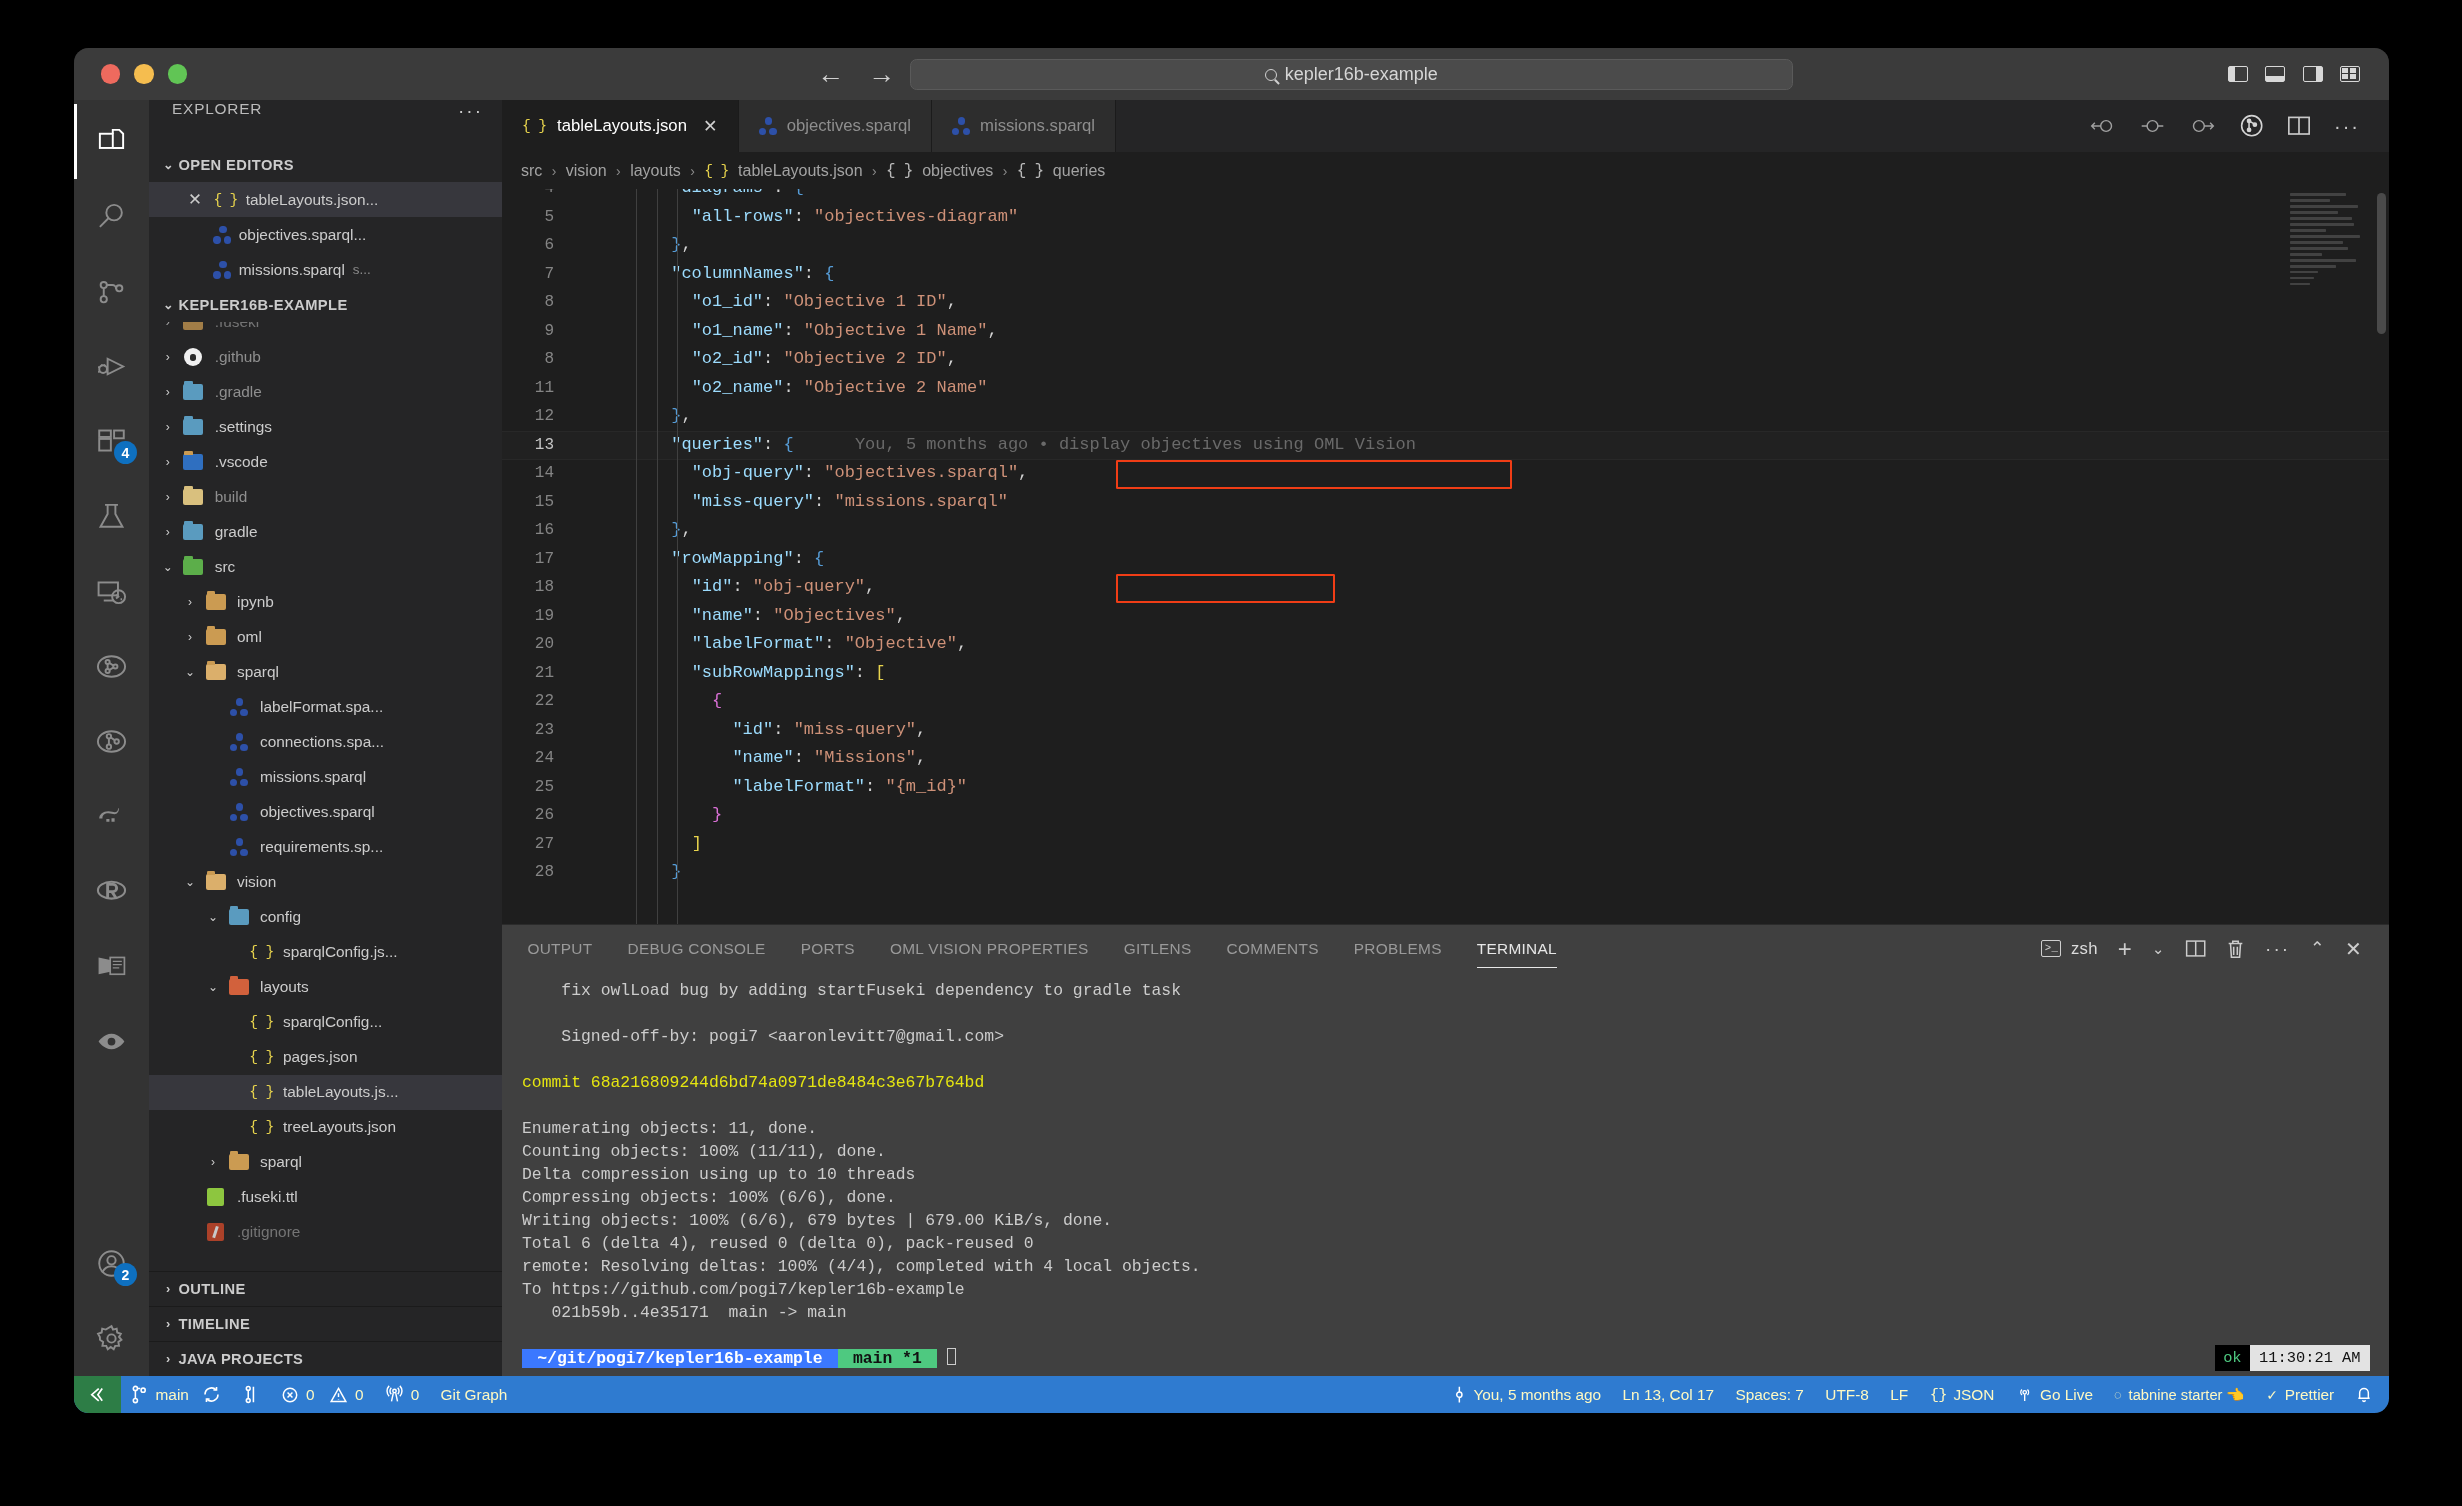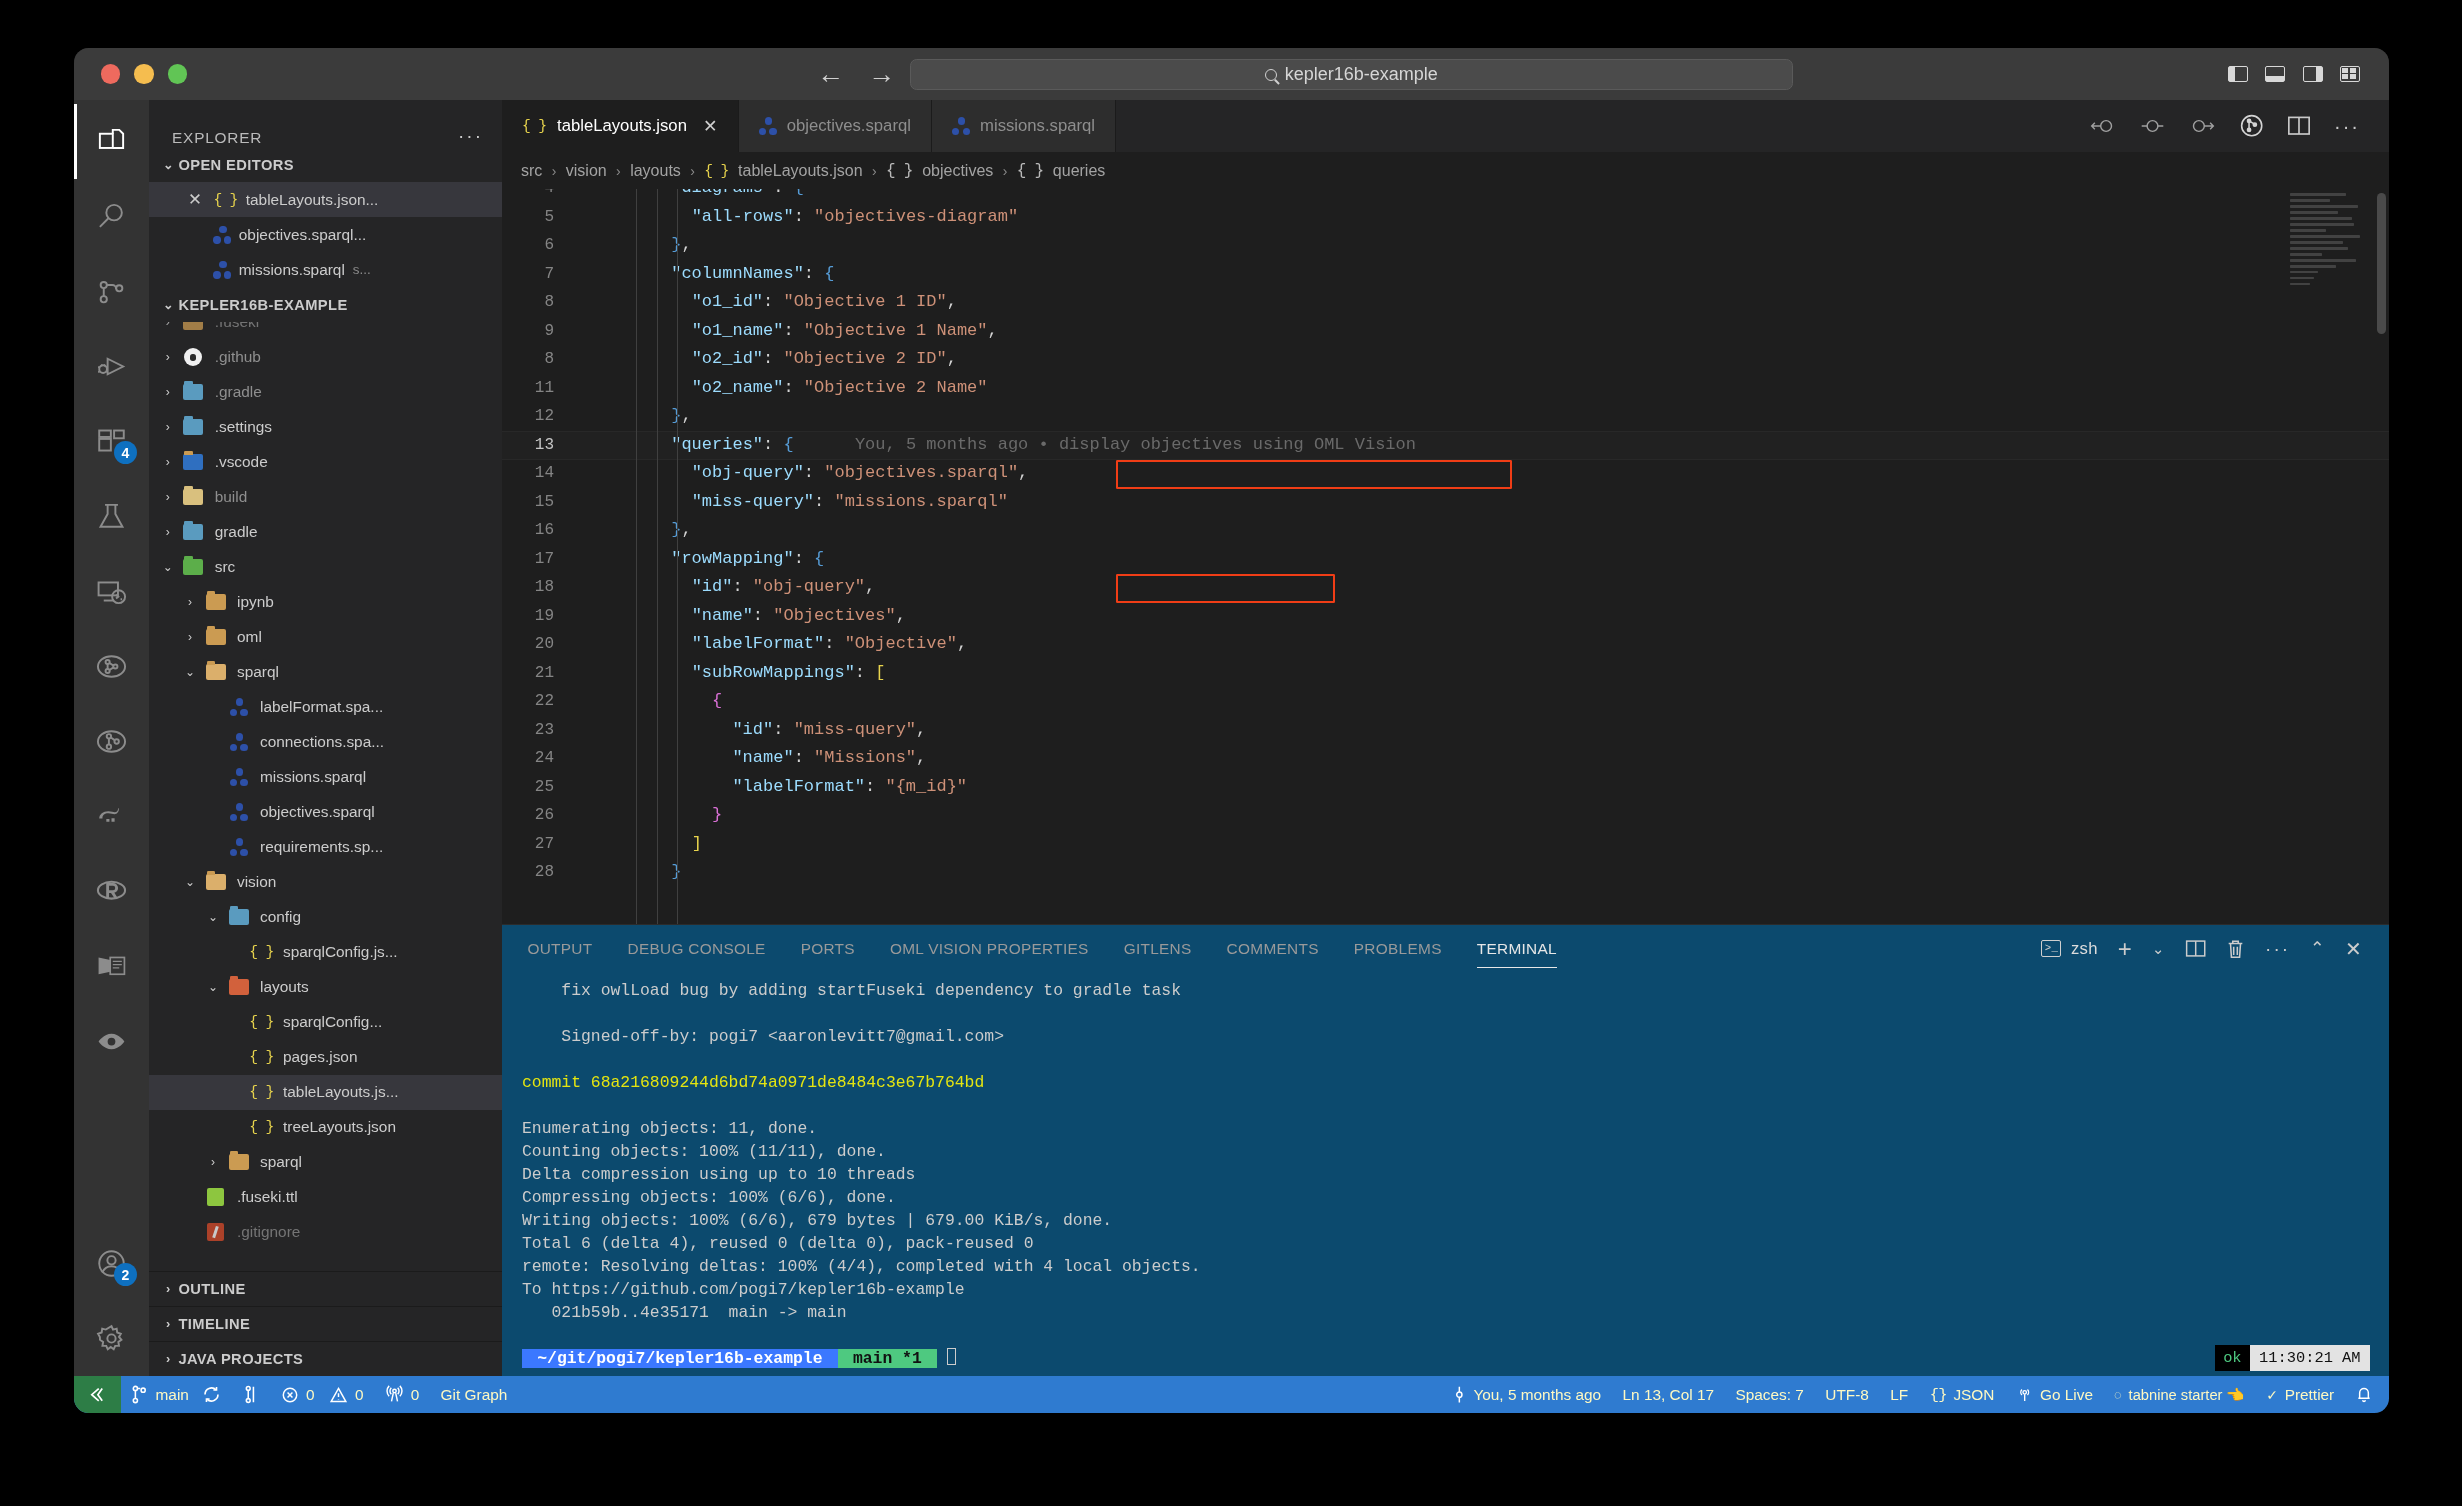--- a/index.html
+++ b/index.html
@@ -109,21 +109,21 @@
   .act-spacer { flex: 1; }
 
   
   #sidebar {
     width: 353px; background: #252526;
     flex: 0 0 353px;
     display: flex; flex-direction: column;
     min-height: 0;
   }
   #sidebar-header {
-    height: 47px; display: flex; align-items: flex-end;
+    height: 47px; display: flex; align-items: flex-start;
     padding: 0 19px 0 23px;
     color: #bbbbbb; font-size: 15.4px; letter-spacing: 0.8px;
     justify-content: space-between;
   }
   #sidebar-header .dots { letter-spacing: 2px; font-size: 19px; color: #cccccc; }
 
   .section-head {
     height: 35px; display: flex; align-items: center;
     color: #cccccc; font-size: 14.7px; font-weight: bold; letter-spacing: 0.4px;
     padding-left: 9.4px;
@@ -260,21 +260,21 @@
     position: absolute; right: 19px; top: 4px; width: 80px; height: 147px;
     opacity: 0.45;
   }
   #minimap div { height: 2.7px; background: #6f6f6f; margin-bottom: 3.3px; border-radius: 0.7px;}
   #editor-scroll {
     position: absolute; right: 2.7px; top: 4px; width: 9.4px; height: 141px;
     background: #4a4a4a; border-radius: 4.7px;
   }
 
   
-  #panel { height: 452px; flex: 0 0 452px; background: #0c4a6e; display: flex; flex-direction: column; border-top: 0.7px solid #2b2b2b;}
+  #panel { height: 452px; flex: 0 0 452px; background: #404040; display: flex; flex-direction: column; border-top: 0.7px solid #2b2b2b;}
   #panel-tabs {
     height: 47px; flex: 0 0 47px;
     display: flex; align-items: center; padding-left: 25.4px; gap: 35px;
     font-size: 15.4px; color: #9a9a9a; letter-spacing: 0.3px;
     position: relative;
   }
   #panel-tabs .ptab { position: relative; height: 47px; display: flex; align-items: center; white-space:nowrap;}
   #panel-tabs .ptab.active { color: #e7e7e7; }
   #panel-tabs .ptab.active::after {
     content:""; position: absolute; left: 0; right: 0; bottom: 4px; height: 1.3px; background: #e7e7e7;

